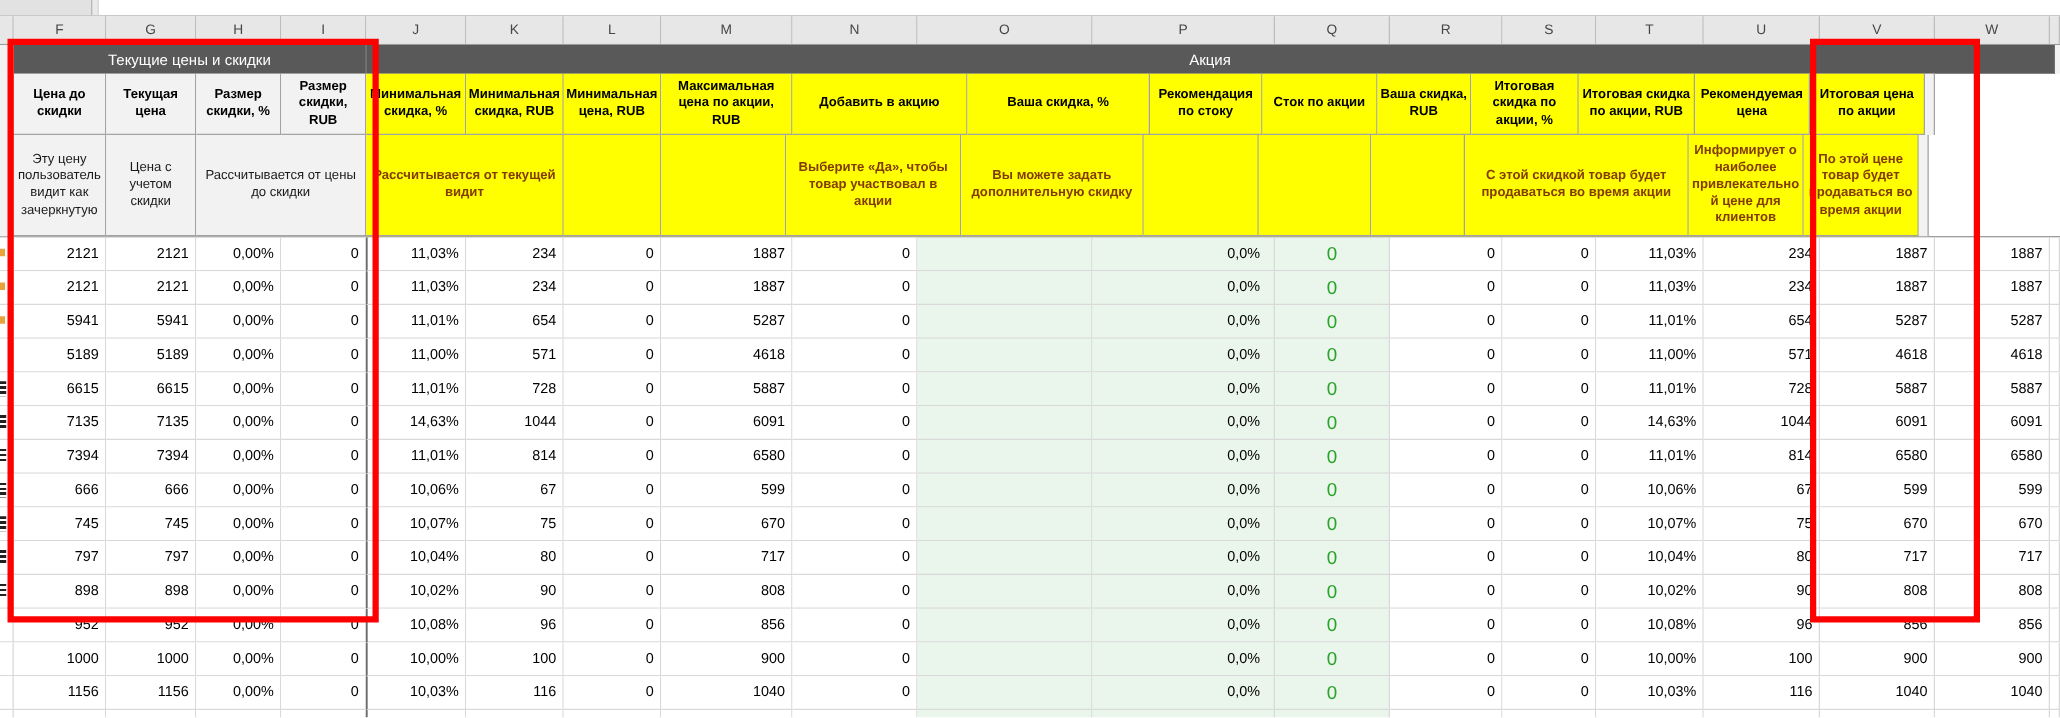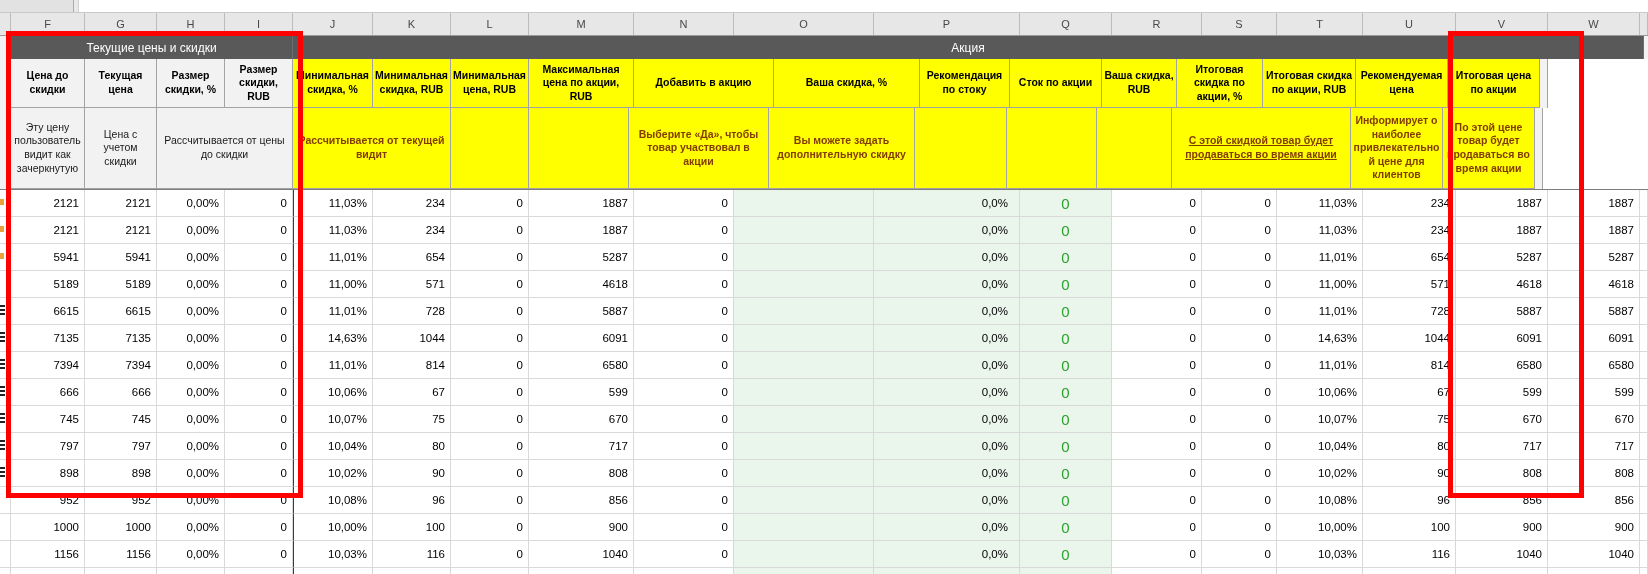--- a/index.html
+++ b/index.html
@@ -140,21 +140,21 @@
       <div class="cell dcell bg-gray" style="width: 72px;">Цена с учетом скидки</div>
       <div class="cell dcell bg-gray" style="width: 136px;">Рассчитывается от цены до скидки</div>
       <div class="cell dcell bg-yellow" style="width: 158px;">Рассчитывается от текущей видит</div>
       <div class="cell dcell bg-yellow" style="width: 78px;"></div>
       <div class="cell dcell bg-yellow" style="width: 100px;"></div>
       <div class="cell dcell bg-yellow" style="width: 140px;">Выберите «Да», чтобы товар участвовал в акции</div>
       <div class="cell dcell bg-yellow" style="width: 146px;">Вы можете задать дополнительную скидку</div>
       <div class="cell dcell bg-yellow" style="width: 92px;"></div>
       <div class="cell dcell bg-yellow" style="width: 90px;"></div>
       <div class="cell dcell bg-yellow" style="width: 75px;"></div>
-      <div class="cell dcell bg-yellow" style="width: 179px; text-decoration: underline;">С этой скидкой товар будет продаваться во время акции</div>
+      <div class="cell dcell bg-yellow" style="width: 179px;">С этой скидкой товар будет продаваться во время акции</div>
       <div class="cell dcell bg-yellow" style="width: 92px;">Информирует о наиболее привлекательной цене для клиентов</div>
       <div class="cell dcell bg-yellow" style="width: 92px;">По этой цене товар будет продаваться во время акции</div>
       <div class="cell sliver-head" style="width: 8px;"></div>
     </div>
 
   <div id="data-rows">
       <div class="row data-row">
         <div class="cell e-sliver" style="width: 11px;">
           <div class="mark-dot"></div>
         </div>

